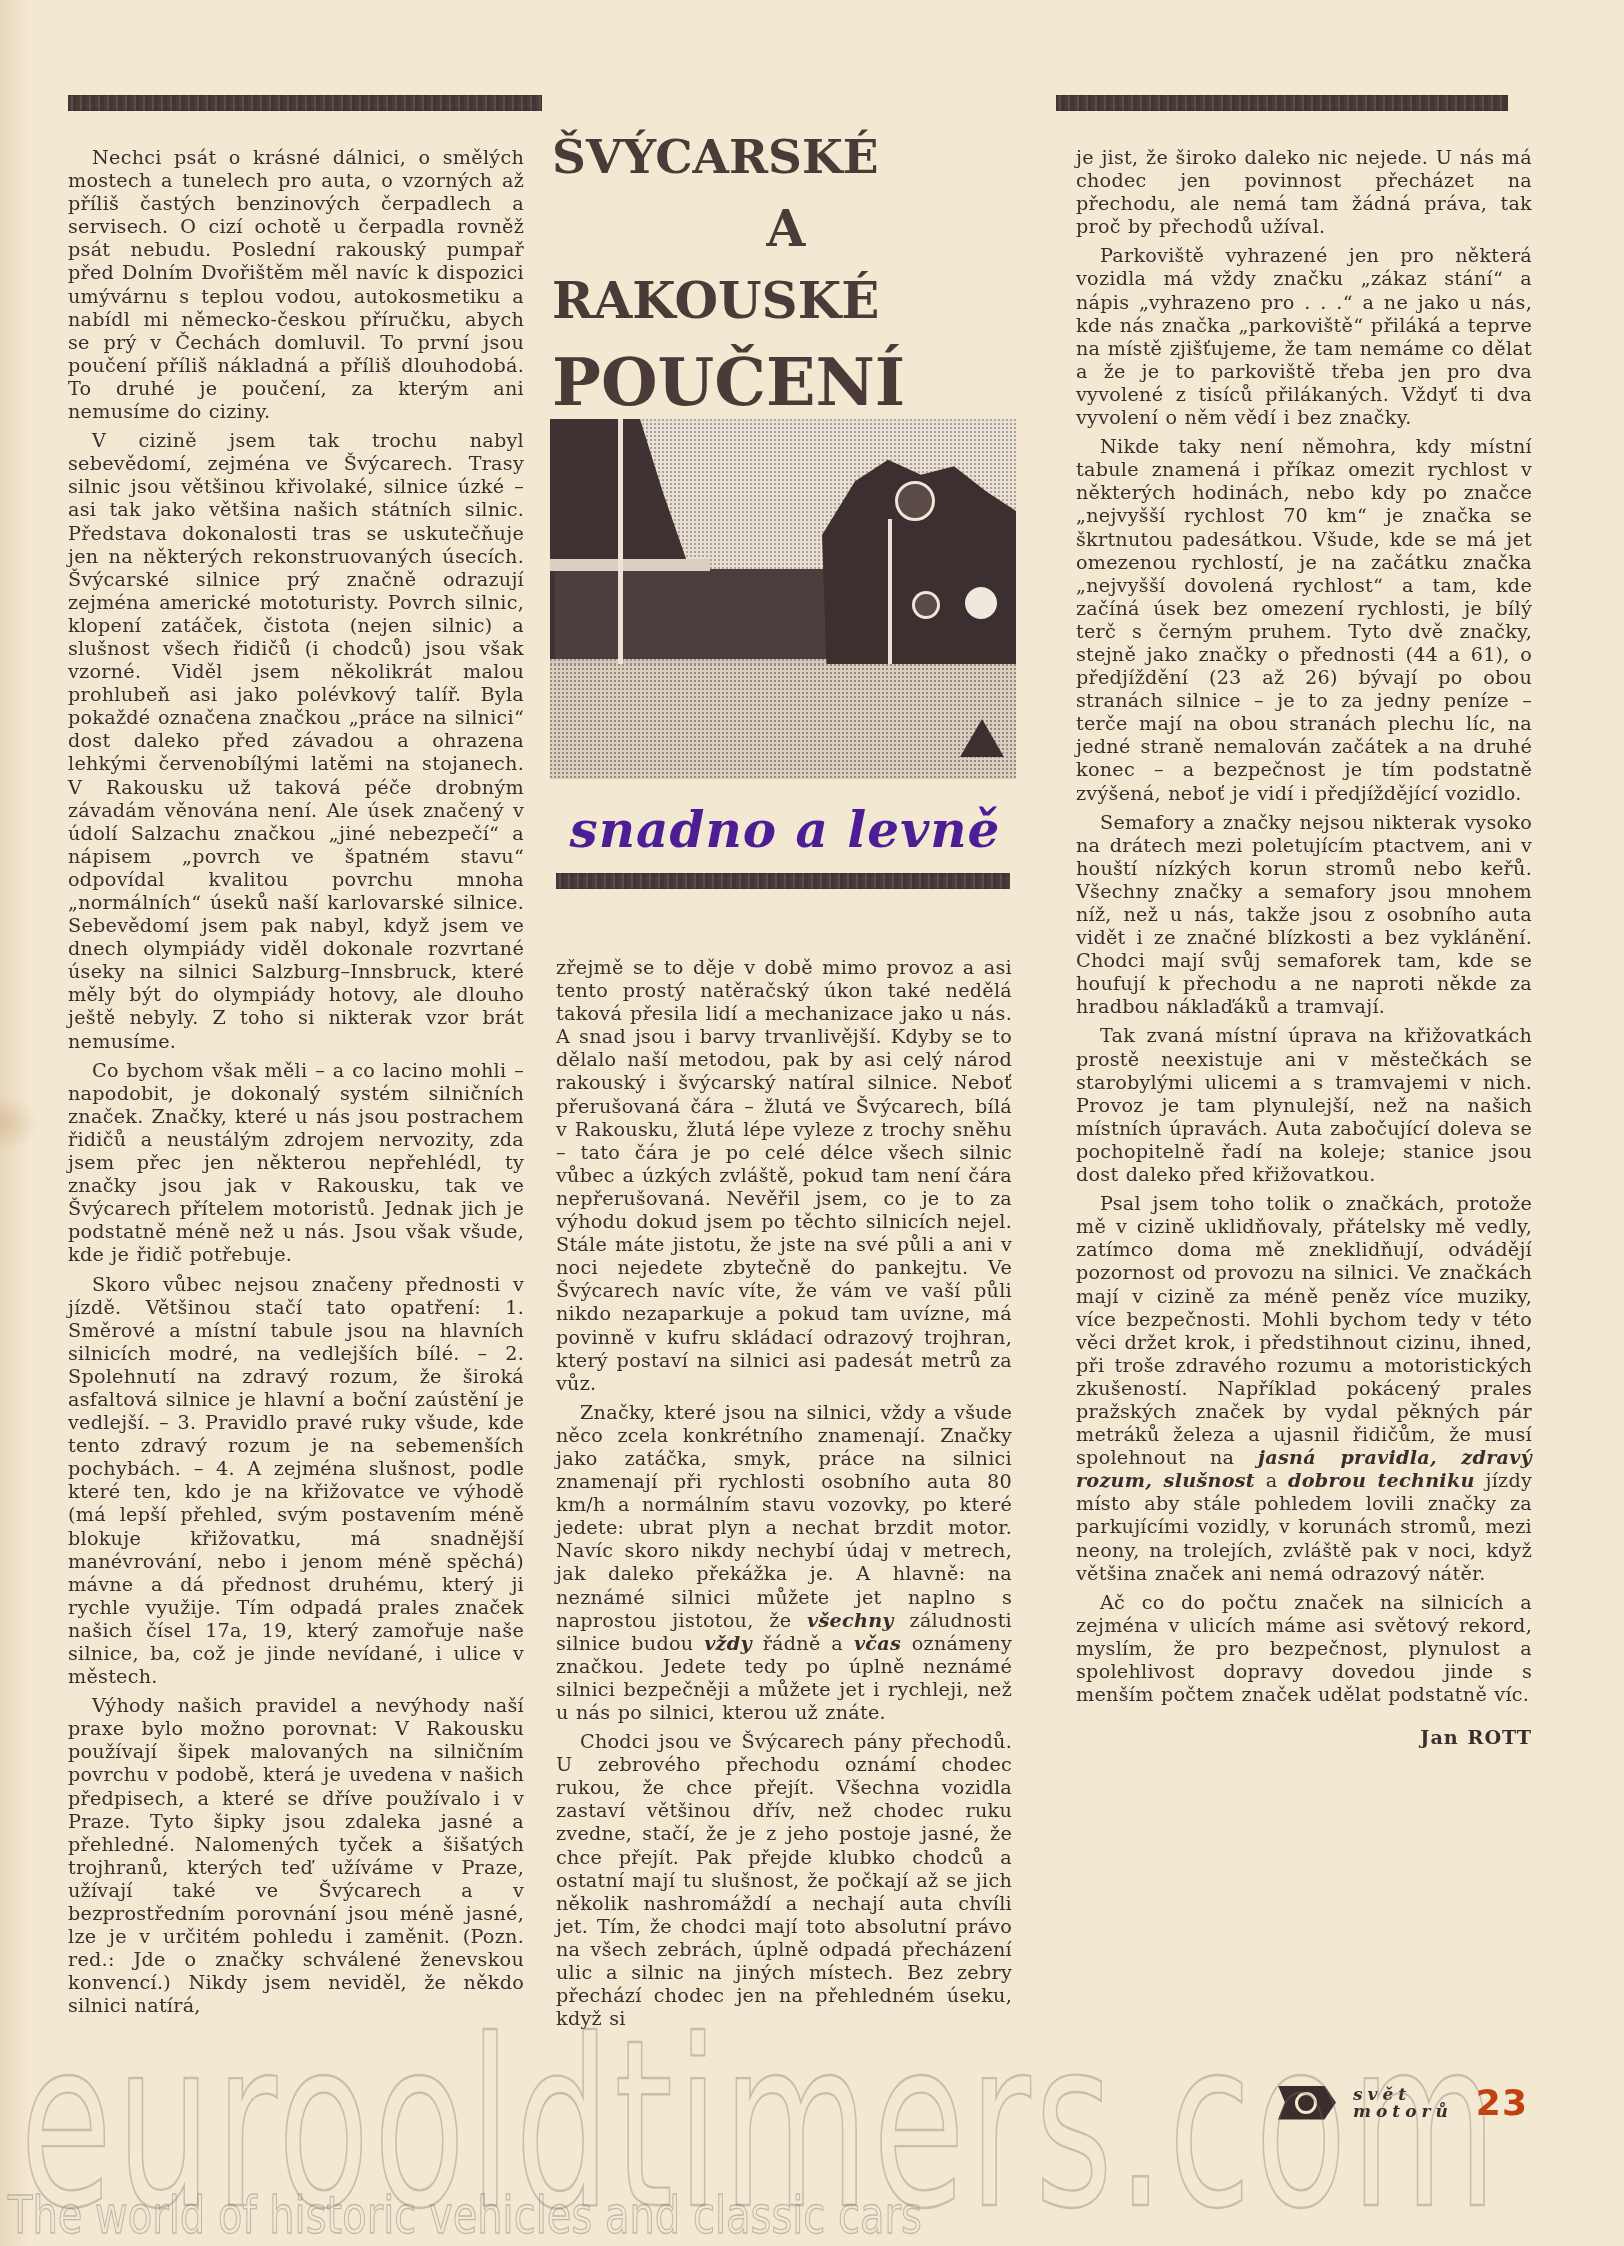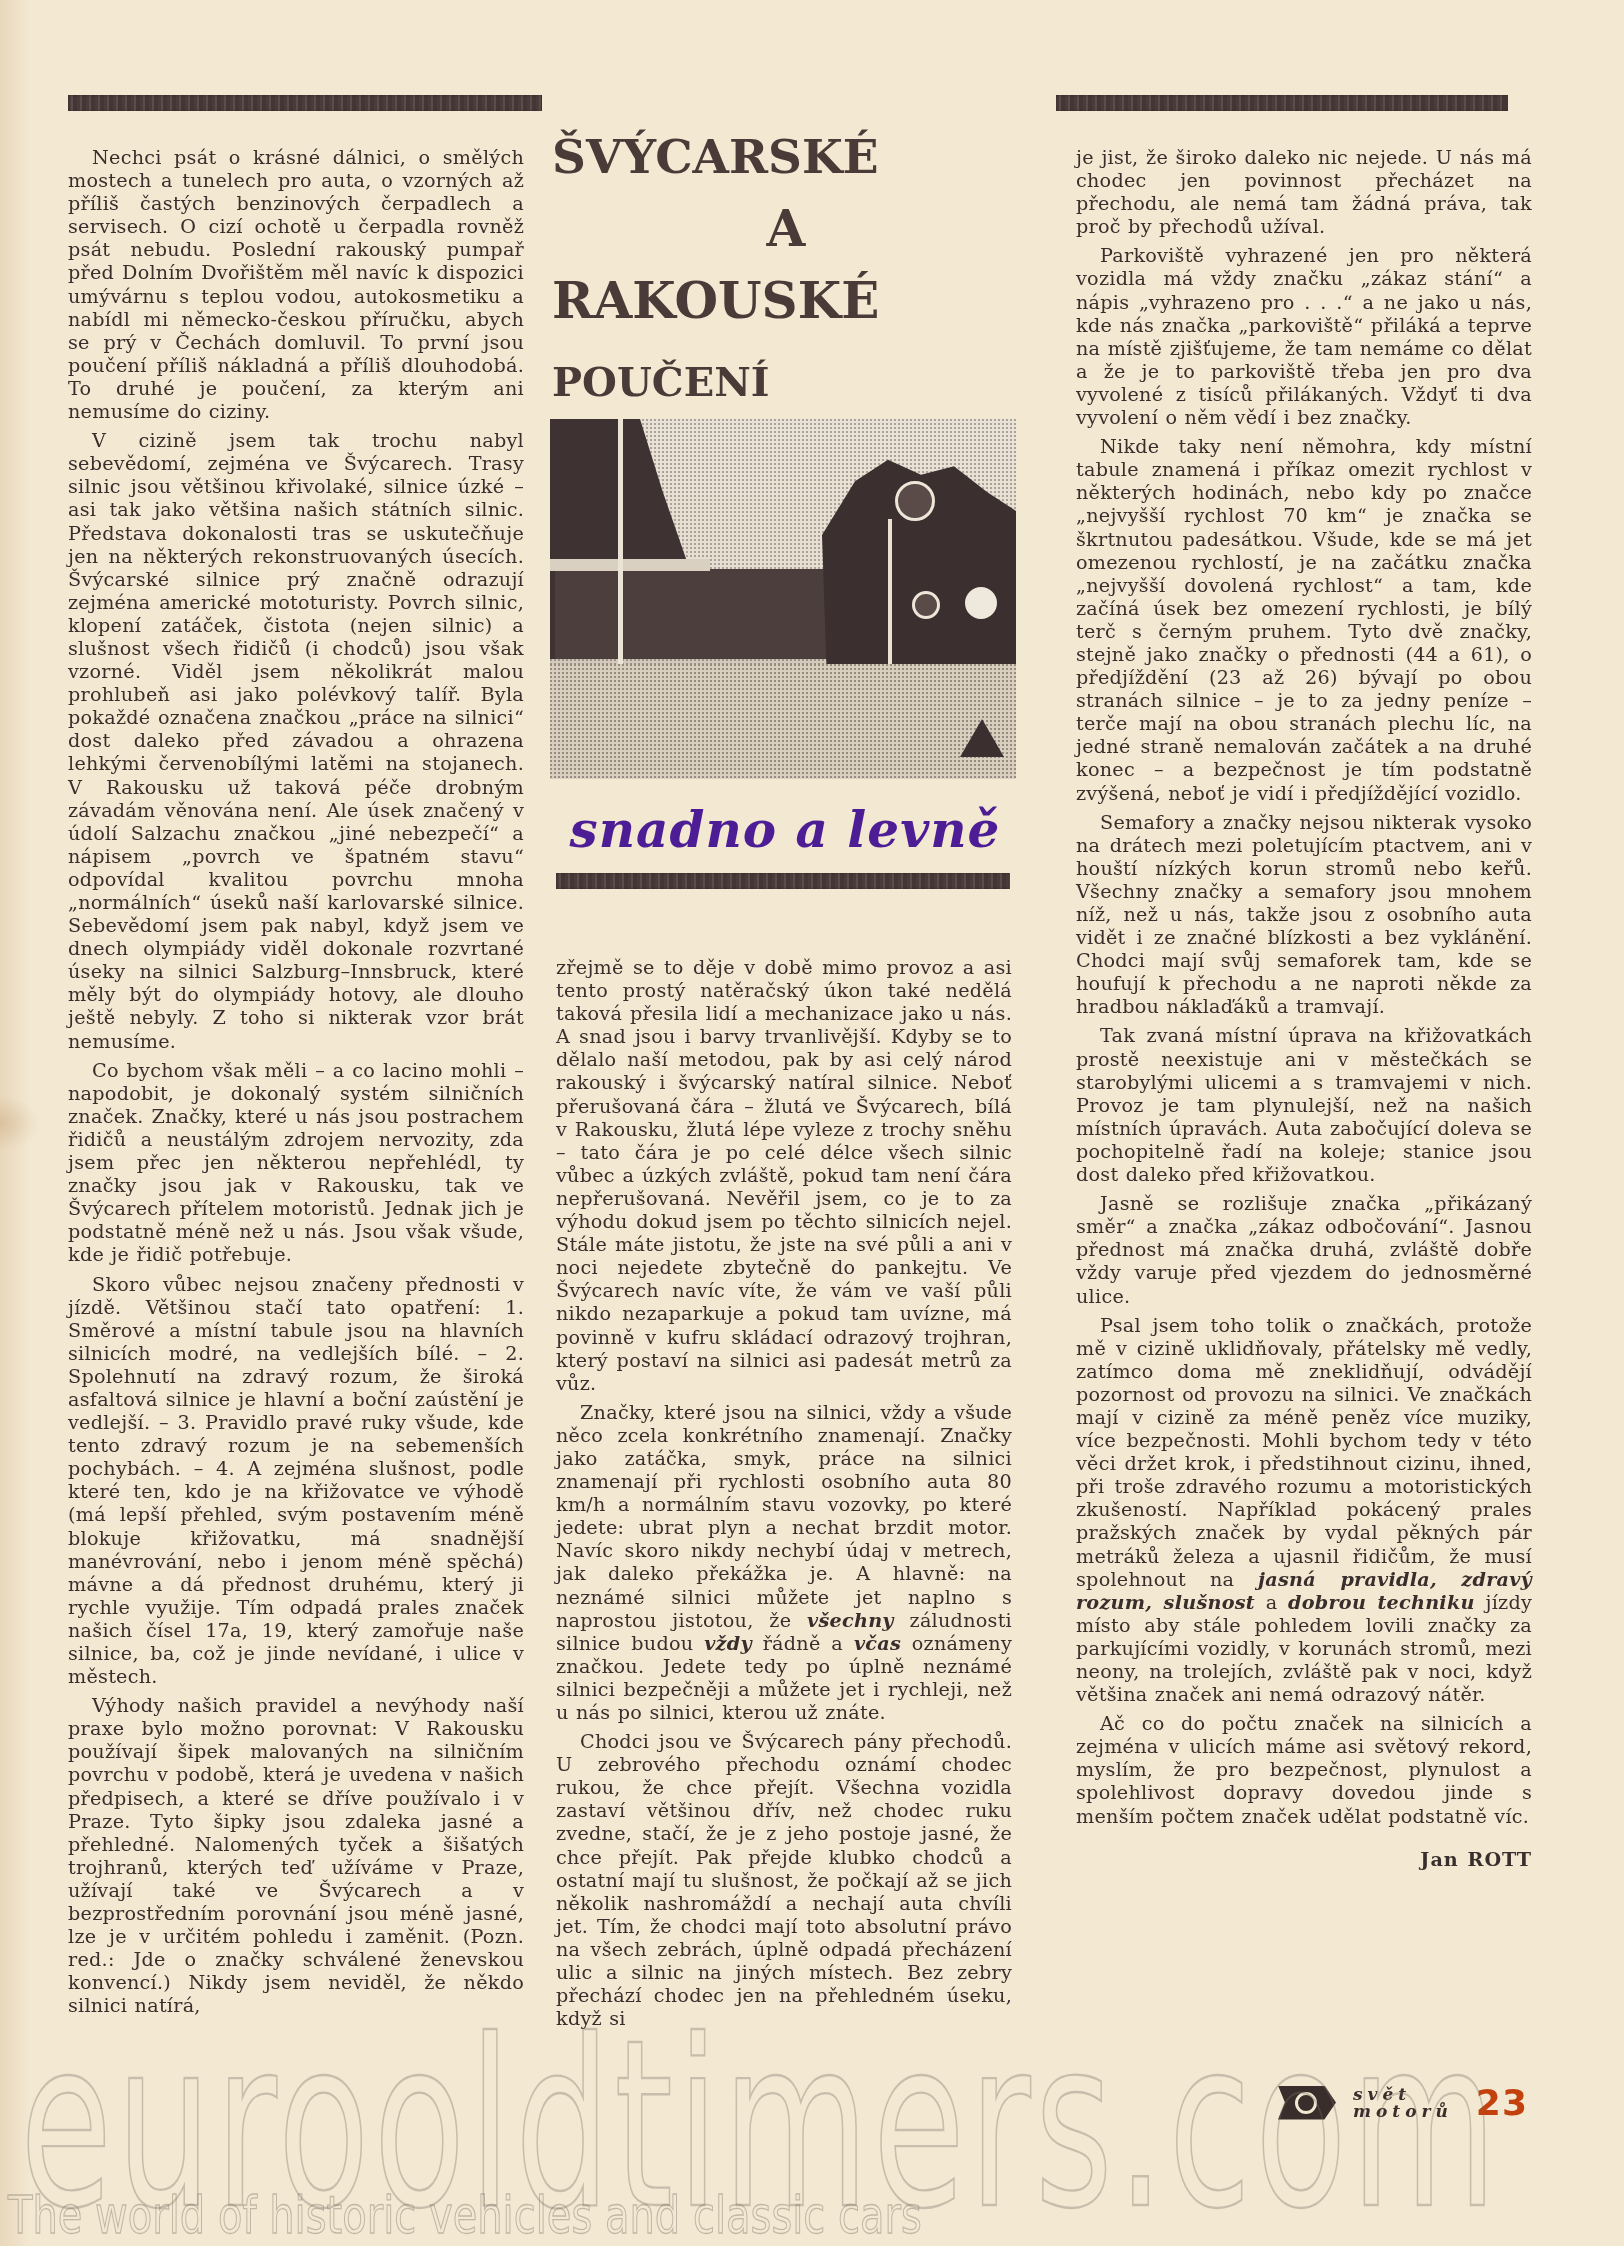--- a/index.html
+++ b/index.html
@@ -28,21 +28,21 @@
   .col em { font-style: italic; font-weight: bold; }
   .title {
     position: absolute; left: 552px; width: 468px; top: 100px;
     font-family: "DejaVu Serif", serif; font-weight: bold;
     color: #4a3a38; text-align: center;
   }
   .title .line { display: block; text-align: justify; text-align-last: justify; letter-spacing: 0; }
   .title .l1 { font-size: 47px; line-height: 72px; }
   .title .l2 { font-size: 50px; line-height: 72px; text-align: center; text-align-last: center; }
   .title .l3 { font-size: 50px; line-height: 72px; }
-  .title .l4 { font-size: 40px; line-height: 90px; }
+  .title .l4 { font-size: 65px; line-height: 90px; }
   .photo {
     position: absolute; left: 550px; top: 419px; width: 466px; height: 360px;
     background:
       radial-gradient(circle at 1px 1px, rgba(60,45,45,0.35) 1px, transparent 1.2px) 0 0/4px 4px,
       linear-gradient(180deg, #e9e2d6 0, #e6ded0 48%, #cfc6b8 52%, #dcd3c5 100%);
     overflow: hidden;
   }
   .photo .tree-l { position: absolute; left: 0; top: 0; width: 150px; height: 240px; background: #3f3232; clip-path: polygon(0 0,60% 0,75% 30%,100% 75%,100% 100%,0 100%); }
   .photo .pole { position: absolute; background: #ebe3d5; }
   .photo .bldg { position: absolute; left: 5px; top: 150px; width: 280px; height: 90px; background: #4b3e3d; }
@@ -115,21 +115,20 @@
     <p class="cont">zřejmě se to děje v době mimo provoz a asi tento prostý natěračský úkon také nedělá taková přesila lidí a mechanizace jako u nás. A snad jsou i barvy trvanlivější. Kdyby se to dělalo naší metodou, pak by asi celý národ rakouský i švýcarský natíral silnice. Neboť přerušovaná čára – žlutá ve Švýcarech, bílá v Rakousku, žlutá lépe vyleze z trochy sněhu – tato čára je po celé délce všech silnic vůbec a úzkých zvláště, pokud tam není čára nepřerušovaná. Nevěřil jsem, co je to za výhodu dokud jsem po těchto silnicích nejel. Stále máte jistotu, že jste na své půli a ani v noci nejedete zbytečně do pankejtu. Ve Švýcarech navíc víte, že vám ve vaší půli nikdo nezaparkuje a pokud tam uvízne, má povinně v kufru skládací odrazový trojhran, který postaví na silnici asi padesát metrů za vůz.</p>
     <p>Značky, které jsou na silnici, vždy a všude něco zcela konkrétního znamenají. Značky jako zatáčka, smyk, práce na silnici znamenají při rychlosti osobního auta 80 km/h a normálním stavu vozovky, po které jedete: ubrat plyn a nechat brzdit motor. Navíc skoro nikdy nechybí údaj v metrech, jak daleko překážka je. A hlavně: na neznámé silnici můžete jet naplno s naprostou jistotou, že <em>všechny</em> záludnosti silnice budou <em>vždy</em> řádně a <em>včas</em> oznámeny značkou. Jedete tedy po úplně neznámé silnici bezpečněji a můžete jet i rychleji, než u nás po silnici, kterou už znáte.</p>
     <p>Chodci jsou ve Švýcarech pány přechodů. U zebrového přechodu oznámí chodec rukou, že chce přejít. Všechna vozidla zastaví většinou dřív, než chodec ruku zvedne, stačí, že je z jeho postoje jasné, že chce přejít. Pak přejde klubko chodců a ostatní mají tu slušnost, že počkají až se jich několik nashromáždí a nechají auta chvíli jet. Tím, že chodci mají toto absolutní právo na všech zebrách, úplně odpadá přecházení ulic a silnic na jiných místech. Bez zebry přechází chodec jen na přehledném úseku, když si</p>
   </div>
 <div class="col" id="col-right" style="left:1076px; top:146px;">
 <p class="cont">je jist, že široko daleko nic nejede. U nás má chodec jen povinnost přecházet na přechodu, ale nemá tam žádná práva, tak proč by přechodů užíval.</p>
     <p>Parkoviště vyhrazené jen pro některá vozidla má vždy značku „zákaz stání“ a nápis „vyhrazeno pro . . .“ a ne jako u nás, kde nás značka „parkoviště“ přiláká a teprve na místě zjišťujeme, že tam nemáme co dělat a že je to parkoviště třeba jen pro dva vyvolené z tisíců přilákaných. Vždyť ti dva vyvolení o něm vědí i bez značky.</p>
     <p>Nikde taky není němohra, kdy místní tabule znamená i příkaz omezit rychlost v některých hodinách, nebo kdy po značce „nejvyšší rychlost 70 km“ je značka se škrtnutou padesátkou. Všude, kde se má jet omezenou rychlostí, je na začátku značka „nejvyšší dovolená rychlost“ a tam, kde začíná úsek bez omezení rychlosti, je bílý terč s černým pruhem. Tyto dvě značky, stejně jako značky o přednosti (44 a 61), o předjíždění (23 až 26) bývají po obou stranách silnice – je to za jedny peníze – terče mají na obou stranách plechu líc, na jedné straně nemalován začátek a na druhé konec – a bezpečnost je tím podstatně zvýšená, neboť je vidí i předjíždějící vozidlo.</p>
     <p>Semafory a značky nejsou nikterak vysoko na drátech mezi poletujícím ptactvem, ani v houští nízkých korun stromů nebo keřů. Všechny značky a semafory jsou mnohem níž, než u nás, takže jsou z osobního auta vidět i ze značné blízkosti a bez vyklánění. Chodci mají svůj semaforek tam, kde se houfují k přechodu a ne naproti někde za hradbou náklaďáků a tramvají.</p>
     <p>Tak zvaná místní úprava na křižovatkách prostě neexistuje ani v městečkách se starobylými ulicemi a s tramvajemi v nich. Provoz je tam plynulejší, než na našich místních úpravách. Auta zabočující doleva se pochopitelně řadí na koleje; stanice jsou dost daleko před křižovatkou.</p>
-    <p>Jasně se rozlišuje značka „přikázaný směr“ a značka „zákaz odbočování“. Jasnou přednost má značka druhá, zvláště dobře vždy varuje před vjezdem do jednosměrné ulice.</p>
     <p>Psal jsem toho tolik o značkách, protože mě v cizině uklidňovaly, přátelsky mě vedly, zatímco doma mě zneklidňují, odvádějí pozornost od provozu na silnici. Ve značkách mají v cizině za méně peněz více muziky, více bezpečnosti. Mohli bychom tedy v této věci držet krok, i předstihnout cizinu, ihned, při troše zdravého rozumu a motoristických zkušeností. Například pokácený prales pražských značek by vydal pěkných pár metráků železa a ujasnil řidičům, že musí spolehnout na <em>jasná pravidla, zdravý rozum, slušnost</em> a <em>dobrou techniku</em> jízdy místo aby stále pohledem lovili značky za parkujícími vozidly, v korunách stromů, mezi neony, na trolejích, zvláště pak v noci, když většina značek ani nemá odrazový nátěr.</p>
     <p>Ač co do počtu značek na silnicích a zejména v ulicích máme asi světový rekord, myslím, že pro bezpečnost, plynulost a spolehlivost dopravy dovedou jinde s menším počtem značek udělat podstatně víc.</p>
     <div class="byline">Jan ROTT</div>
   </div>
 
 <div class="footer-logo">
   <div class="logo-mark"></div>
   <div class="logo-text">
     <div>svět</div>
     <div>motorů</div>

